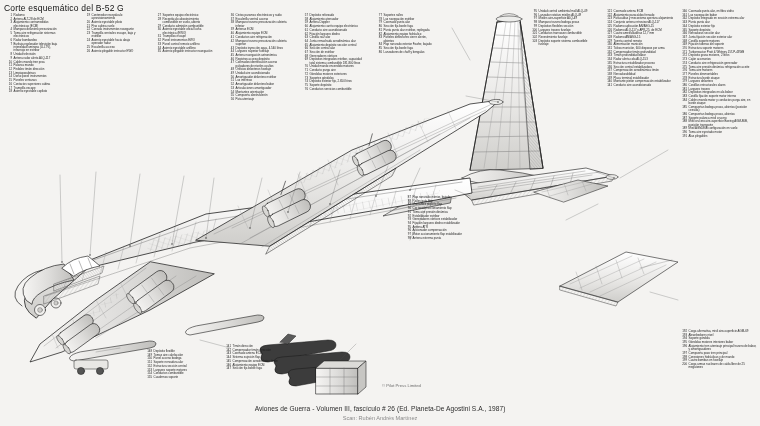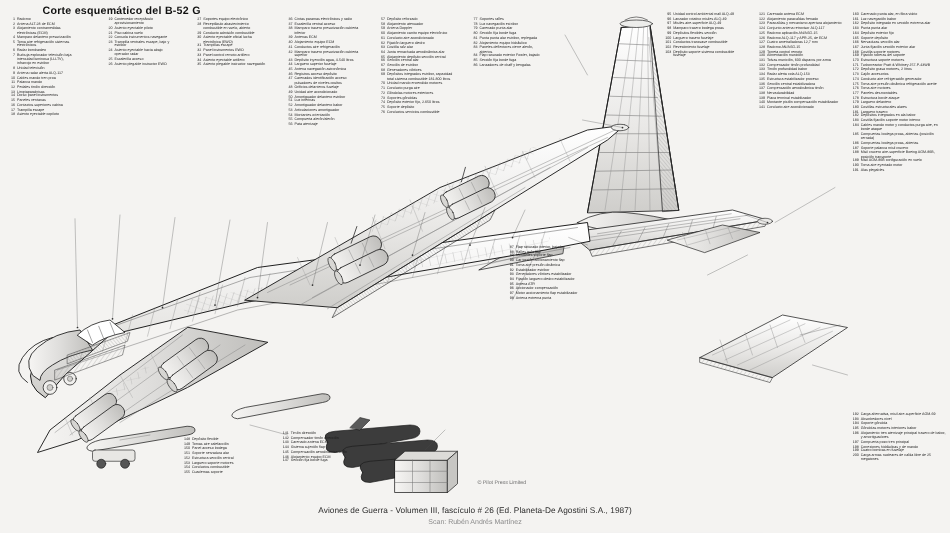--- a/index.html
+++ b/index.html
@@ -7,22 +7,22 @@
     width:760px;height:426px;overflow:hidden;
     background:#f2f1ef;
     font-family:"Liberation Sans",sans-serif;
     color:#1a1a1a;
     position:relative;
   }
   #sheet{position:absolute;inset:0;background:#f4f3f1;}
 
   
   #title{
-    position:absolute;left:34px;top:3px;
-    font-size:8.5px;font-weight:bold;letter-spacing:.2px;
+    position:absolute;left:4px;top:3px;
+    font-size:8.5px;font-weight:normal;letter-spacing:.2px;
     color:#111;
   }
 
   
   .legend-col{
     position:absolute;
     font-size:2.9px;
     line-height:1.14;
     color:#1d1d1d;
   }

